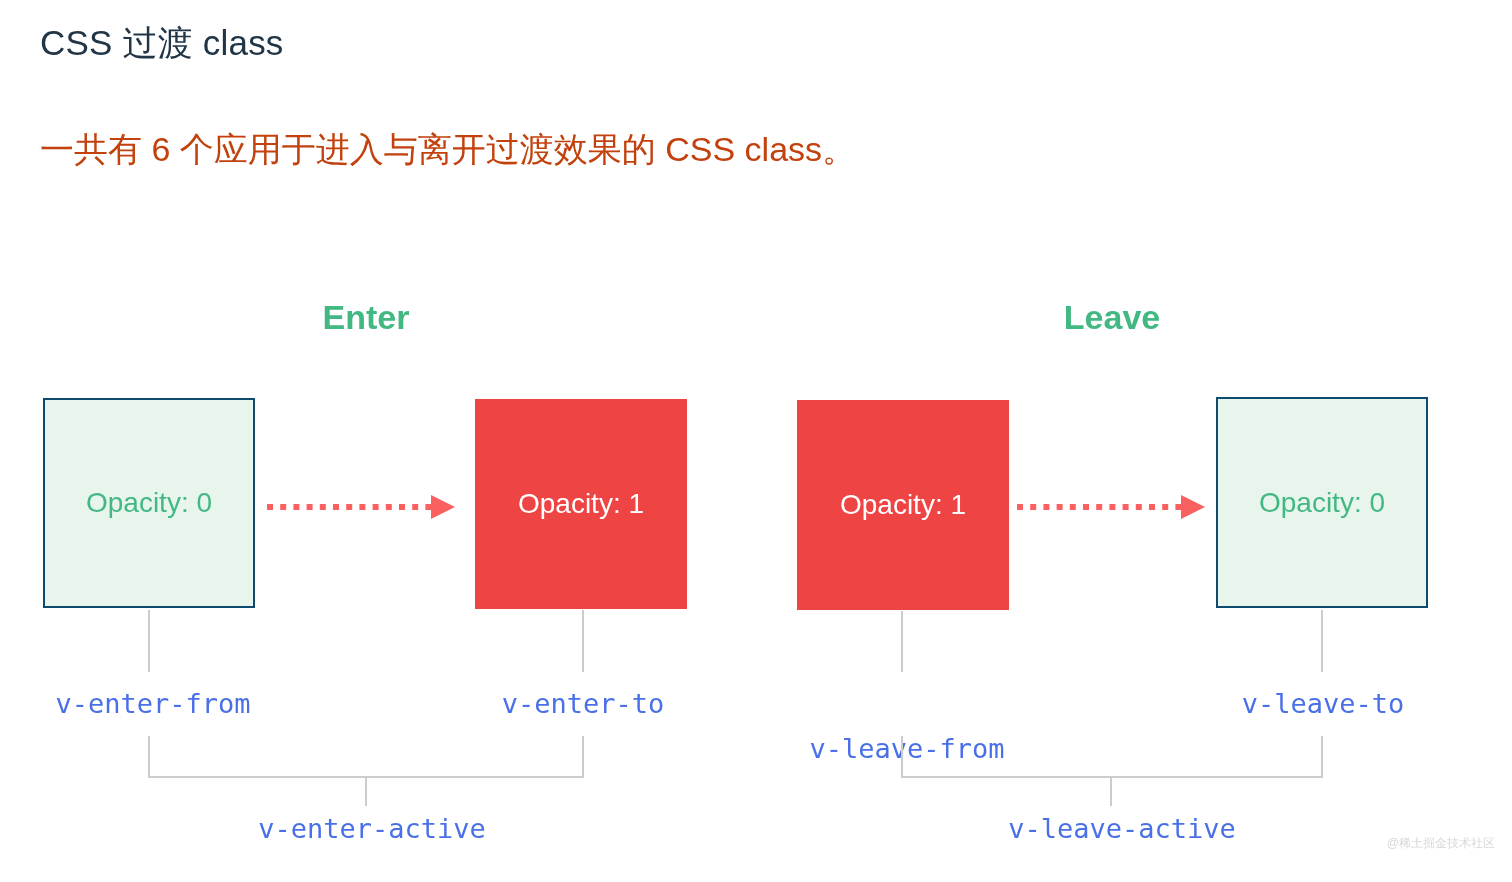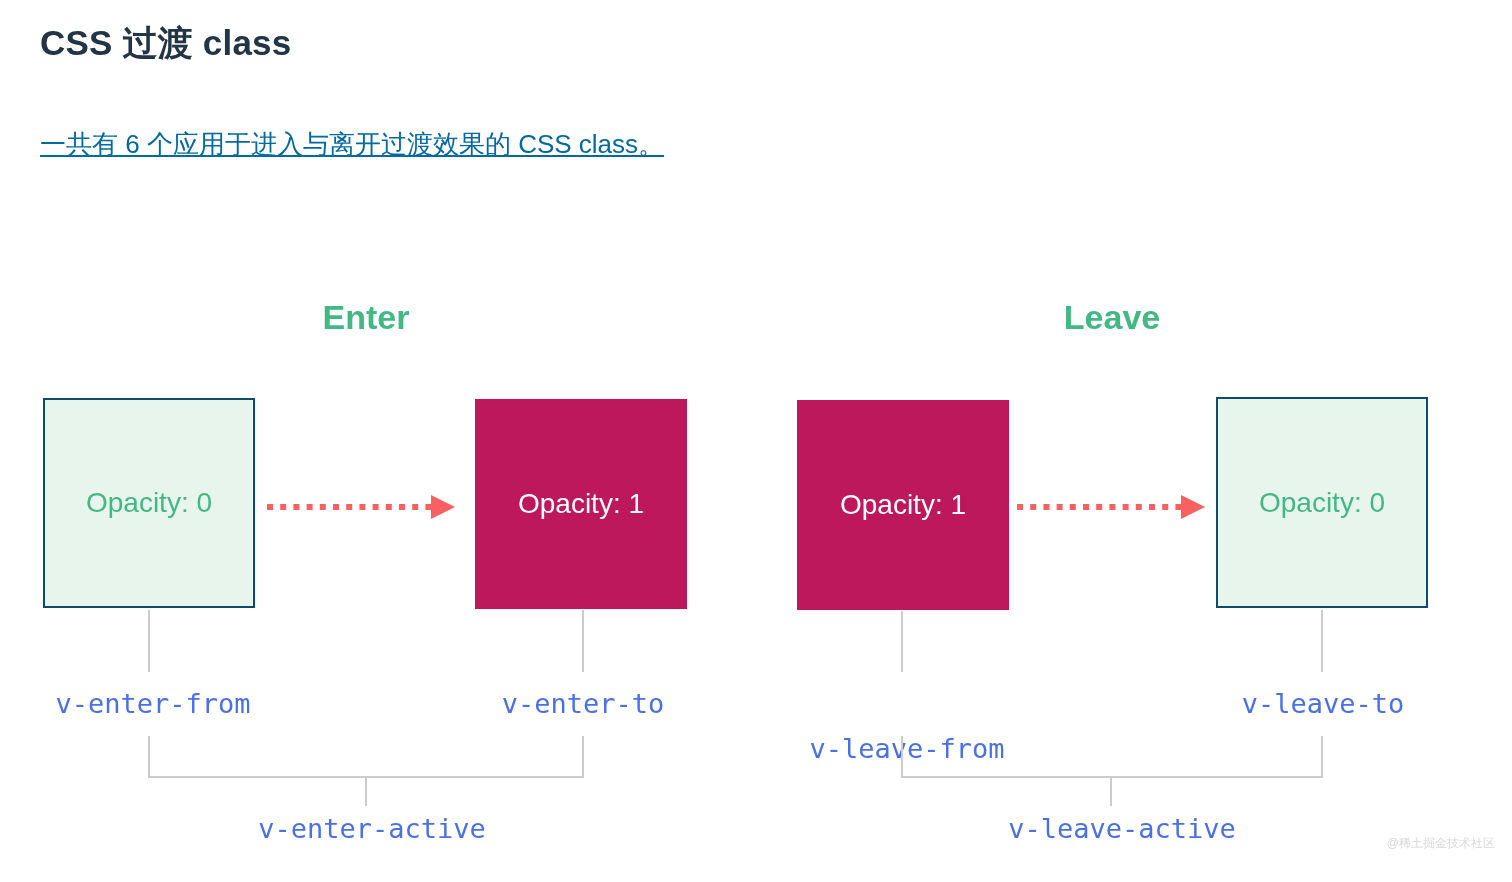--- a/index.html
+++ b/index.html
@@ -7,46 +7,45 @@
   body {
     background: #ffffff;
     font-family: "Liberation Sans", sans-serif;
     position: relative;
     overflow: hidden;
   }
   .abs { position: absolute; }
 
   .title {
     left: 40px; top: 20px;
-    font-size: 35px; font-weight: 700;
+    font-size: 35px; font-weight: 400;
     color: #213547;
     letter-spacing: 0.2px;
   }
   .intro {
     left: 40px; top: 127px;
-    font-size: 26px;
-    color: #0369a1;
-    text-decoration: underline;
+    font-size: 34px;
+    color: #c2410c;
   }
 
   .group-heading {
     top: 298px; width: 220px;
     text-align: center;
     font-size: 34px; font-weight: 700;
     color: #42b883;
   }
   .group-heading.enter { left: 256px; }
   .group-heading.leave { left: 1002px; }
 
   .box {
     width: 212px; height: 210px;
     display: flex; align-items: center; justify-content: center;
     font-size: 28px;
   }
-  .box.solid { background: #be185d; color: #ffffff; }
+  .box.solid { background: #ef4444; color: #ffffff; }
   .box.outline { background: #e7f5ed; border: 2px solid #0c4a6e; color: #42b883; }
 
   .conn { background: #cccccc; }
   .conn.v { width: 2px; }
   .conn.h { height: 2px; }
 
   .mono-label {
     font-family: "DejaVu Sans Mono", monospace;
     font-size: 27px;
     color: #4a70e8;

